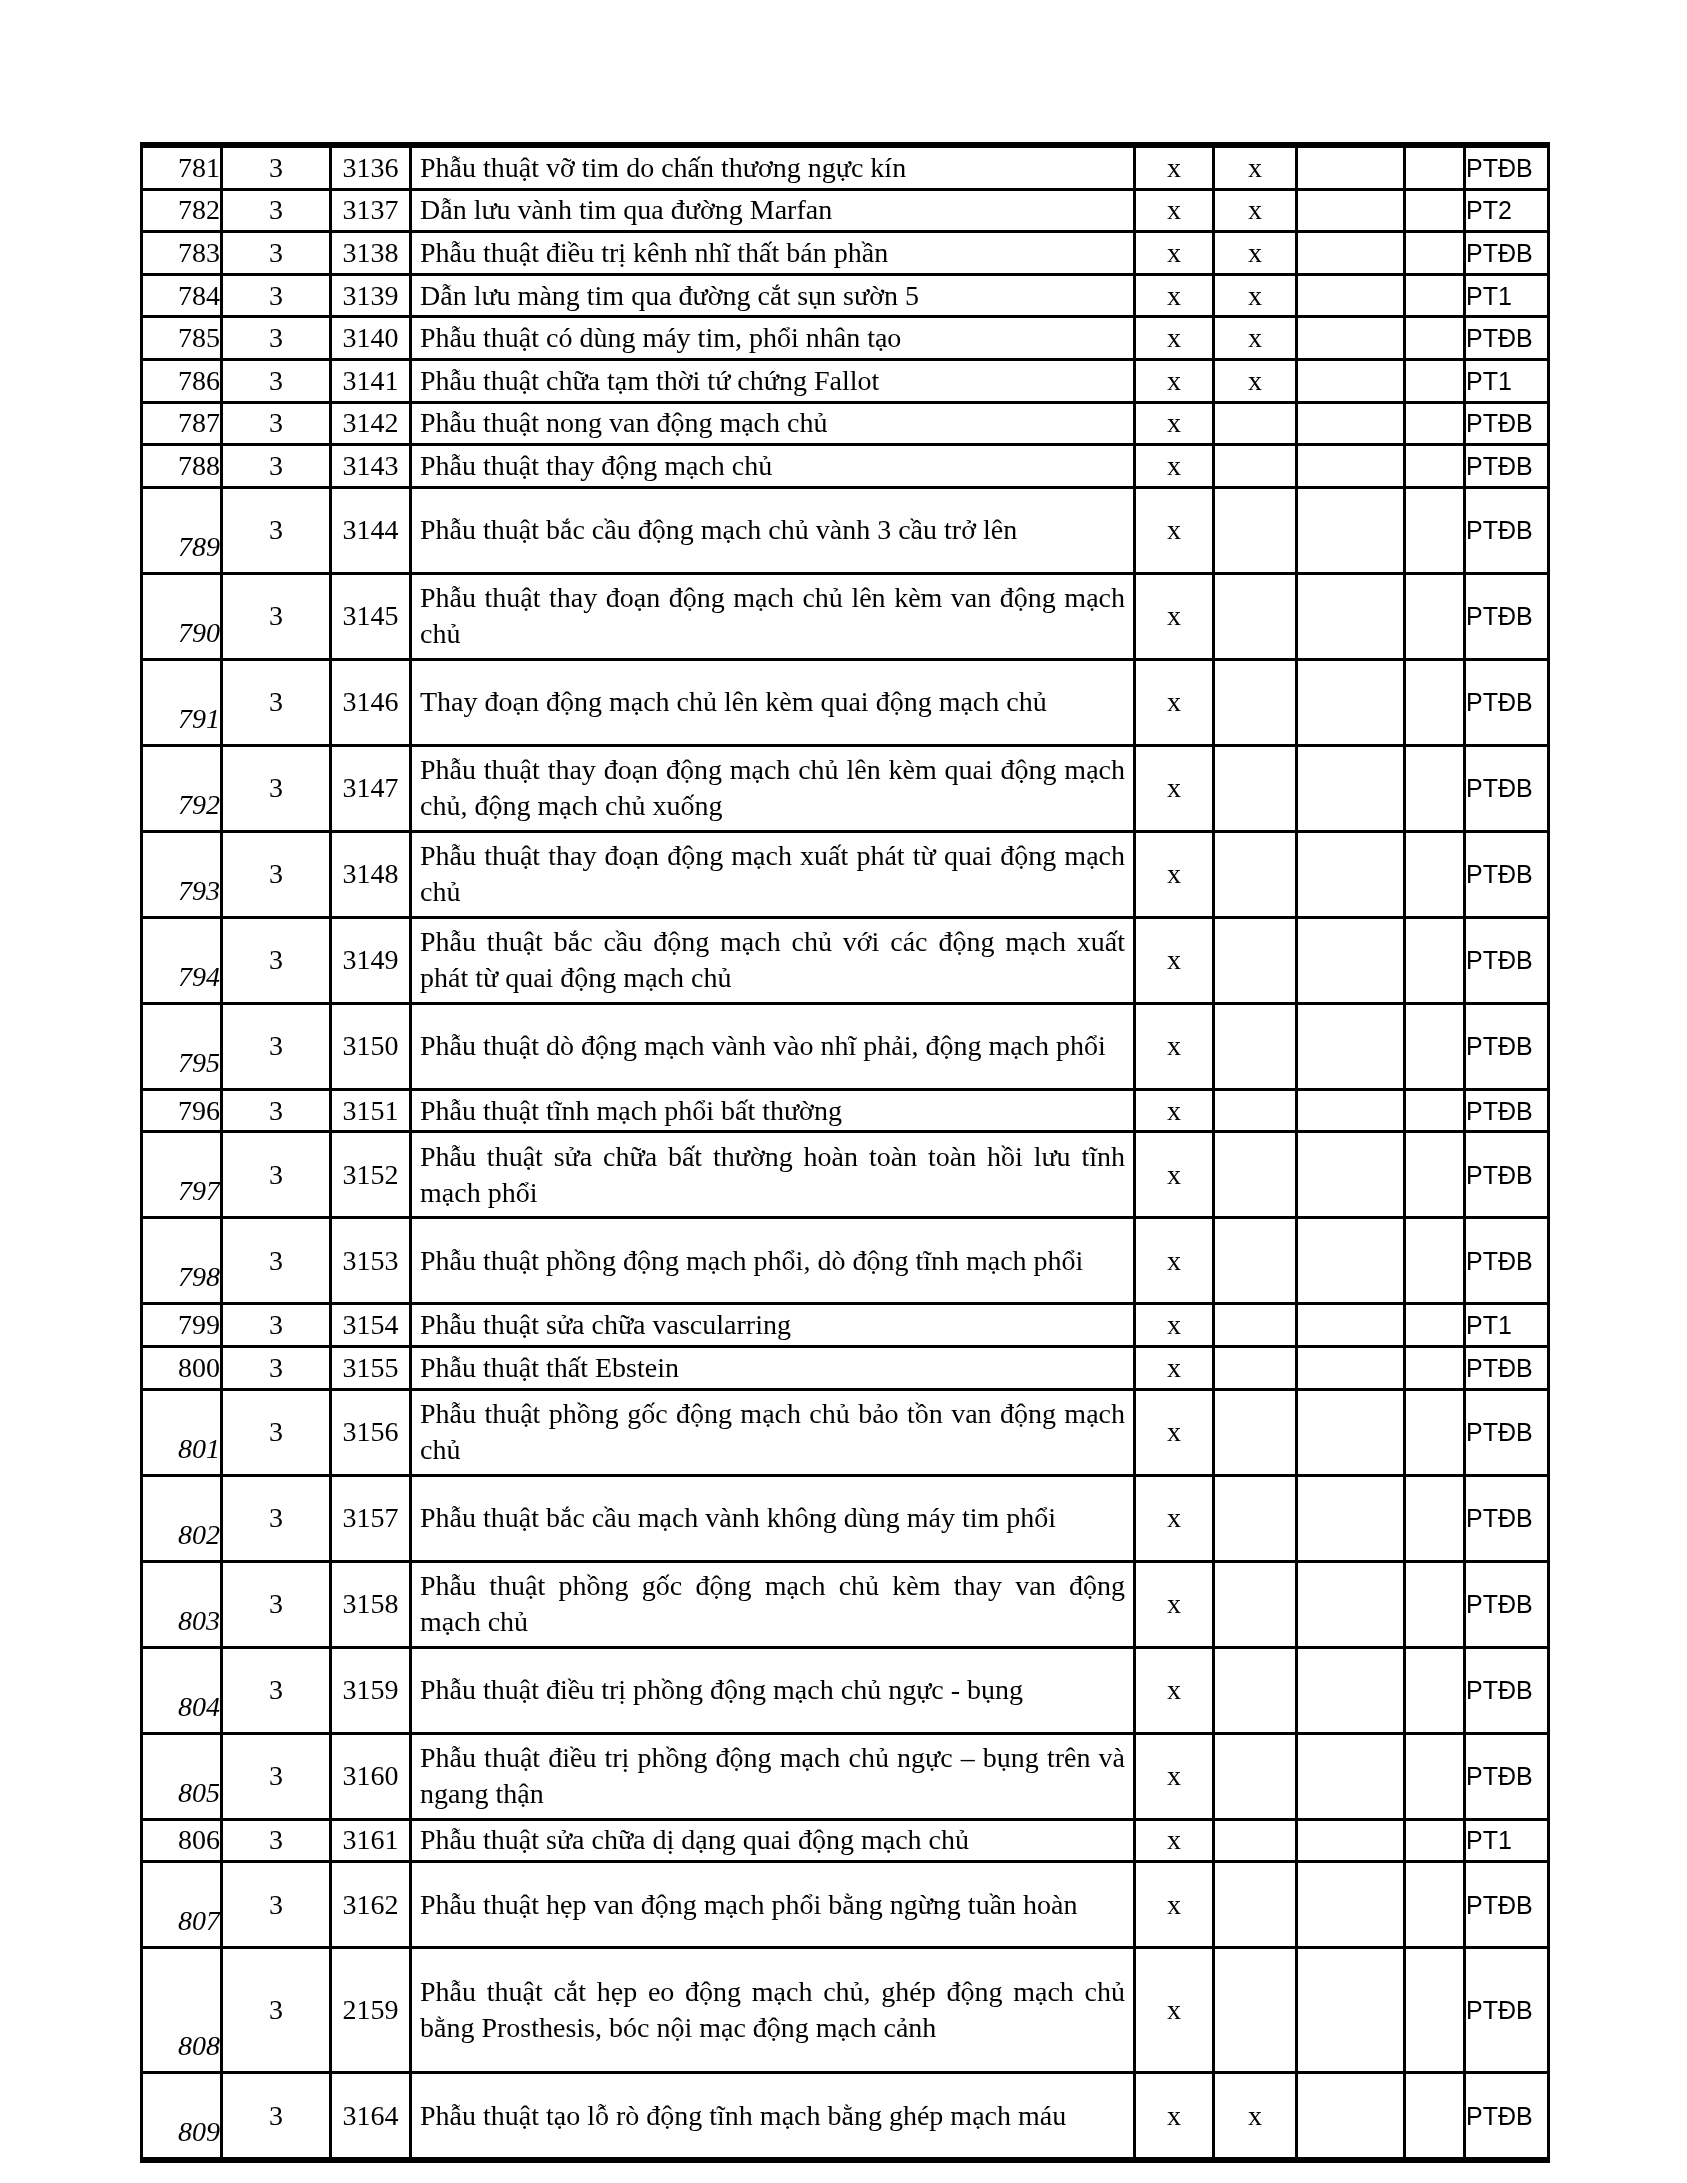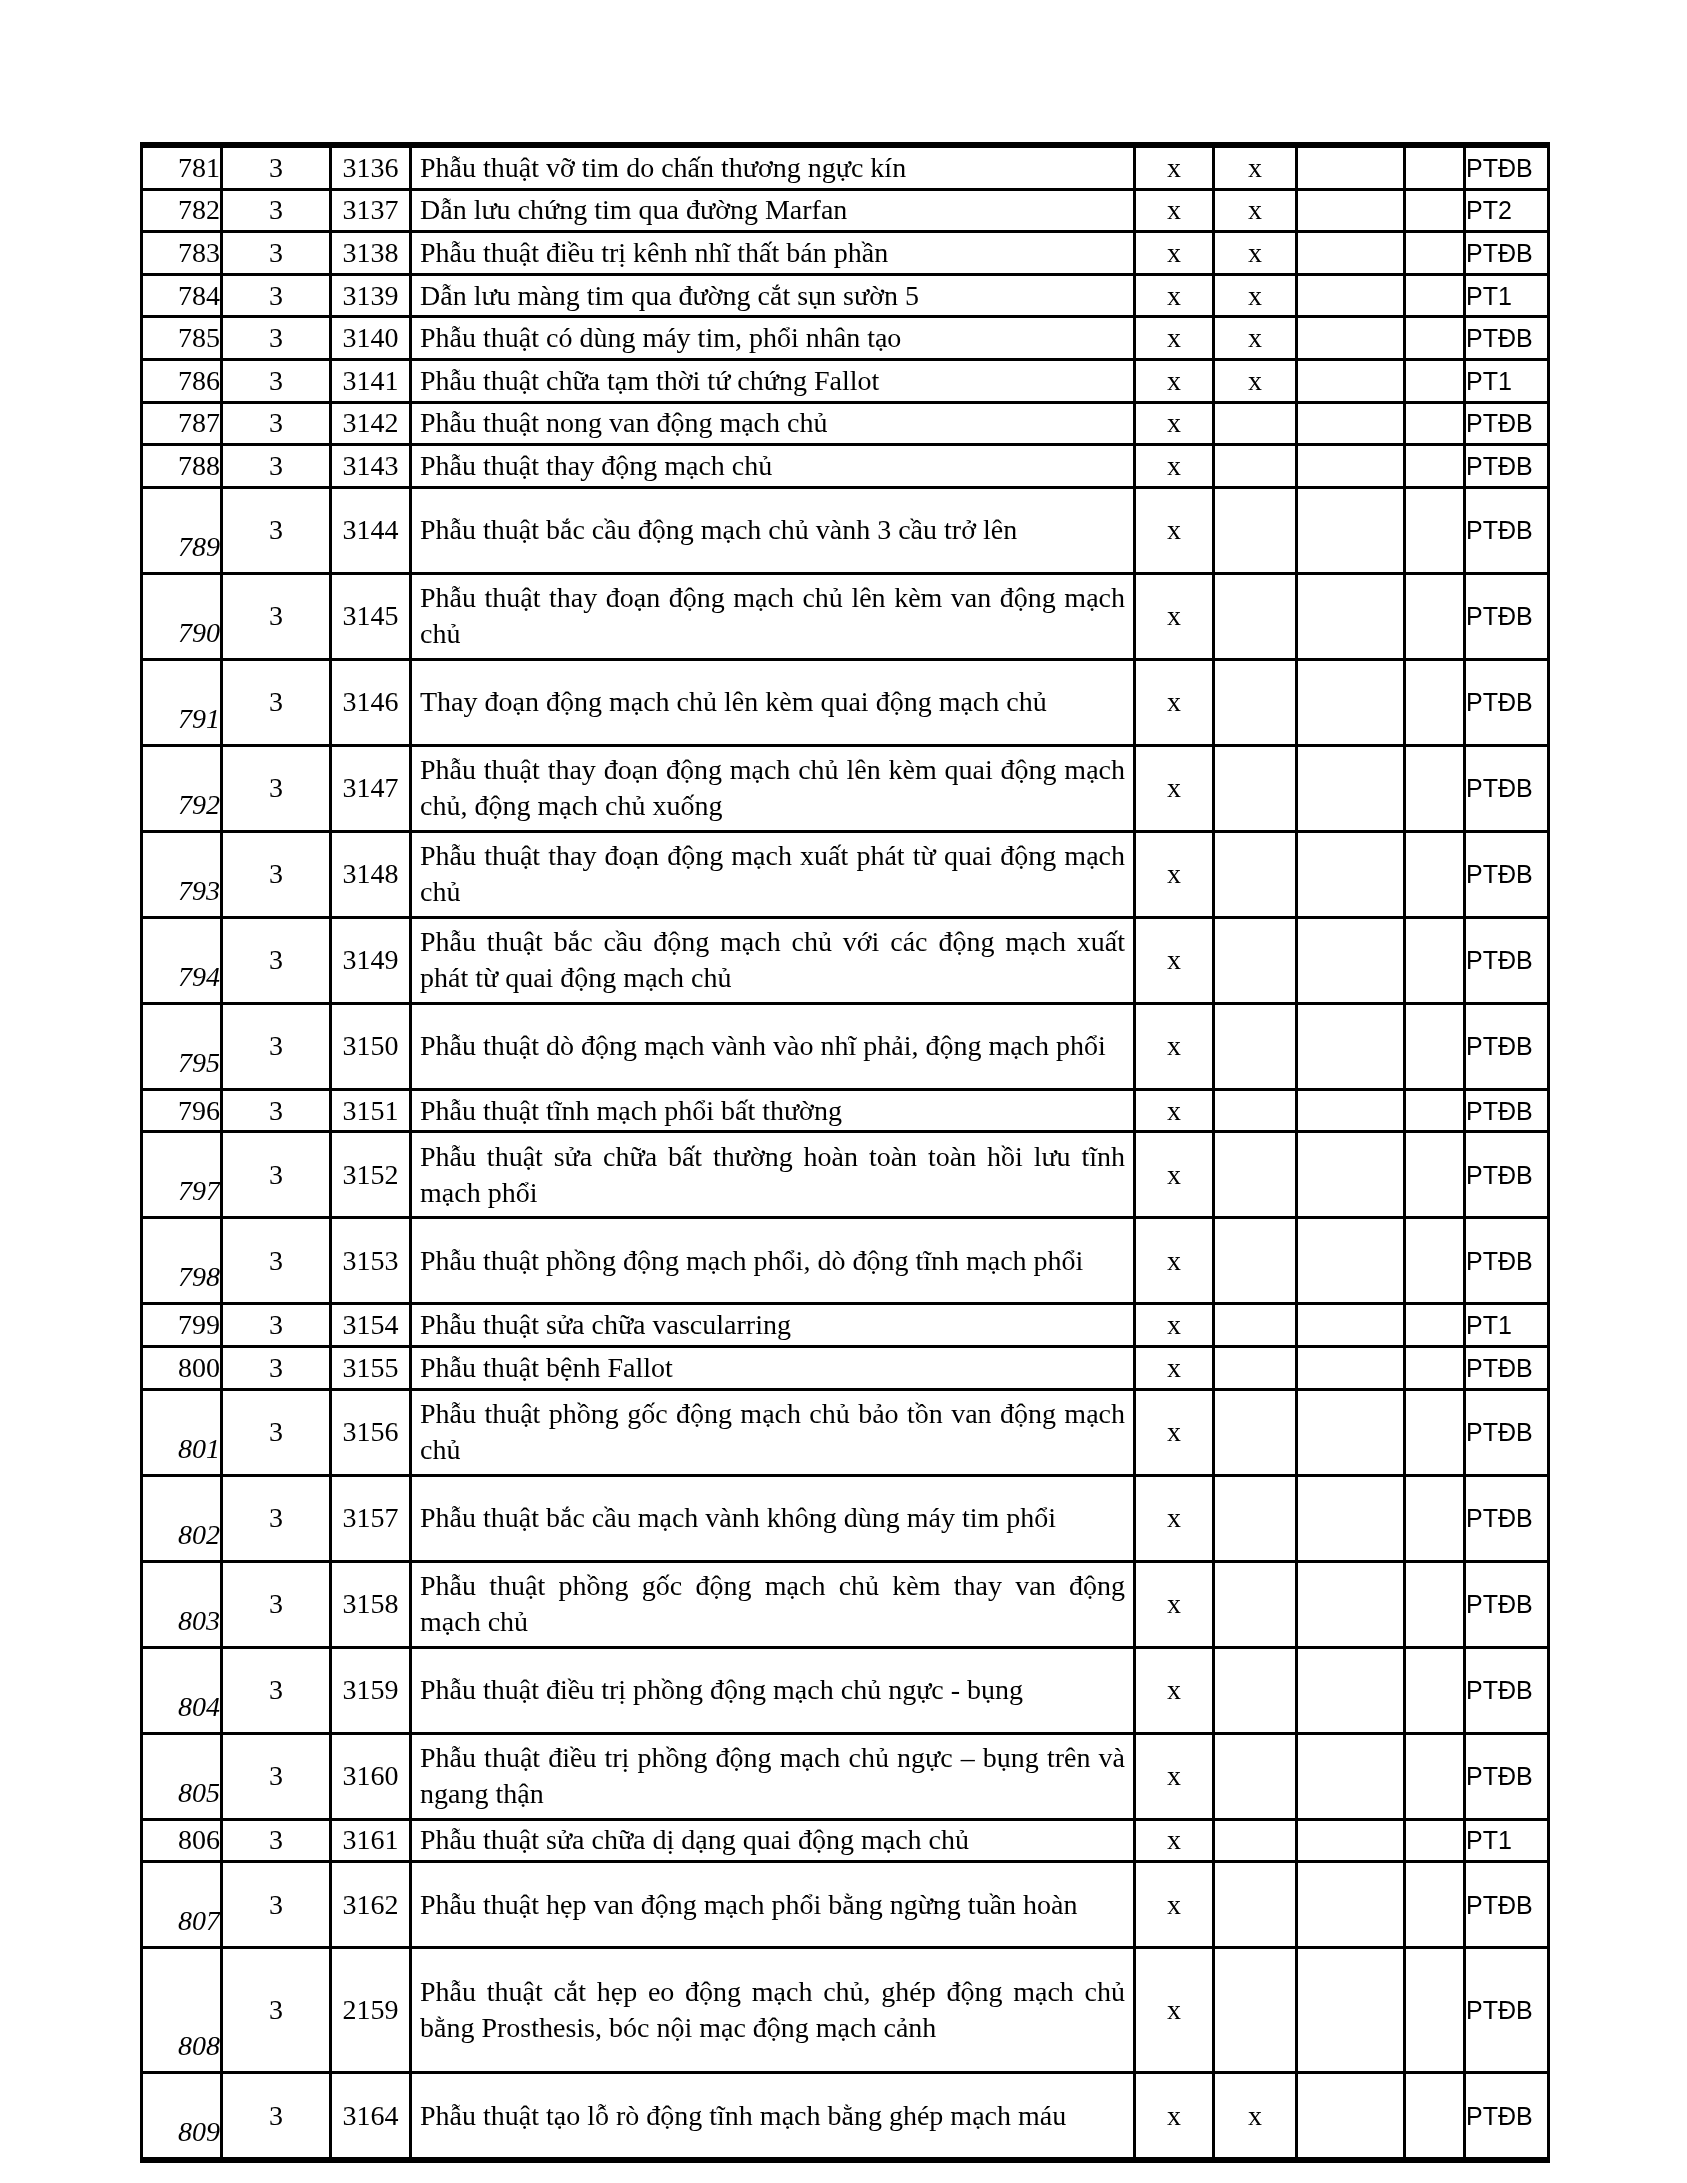--- a/index.html
+++ b/index.html
@@ -59,21 +59,21 @@
         <td class="c-mark">x</td>
         <td class="c-mark">x</td>
         <td class="c-empty"></td>
         <td class="c-empty"></td>
         <td class="c-class">PTĐB</td>
       </tr>
       <tr class="h1">
         <td class="c-no">782</td>
         <td class="c-grade">3</td>
         <td class="c-code">3137</td>
-        <td class="c-desc">Dẫn lưu chứng tim qua đường Marfan</td>
+        <td class="c-desc">Dẫn lưu vành tim qua đường Marfan</td>
         <td class="c-mark">x</td>
         <td class="c-mark">x</td>
         <td class="c-empty"></td>
         <td class="c-empty"></td>
         <td class="c-class">PT2</td>
       </tr>
       <tr class="h1">
         <td class="c-no">783</td>
         <td class="c-grade">3</td>
         <td class="c-code">3138</td>
@@ -257,21 +257,21 @@
         <td class="c-mark">x</td>
         <td class="c-mark"></td>
         <td class="c-empty"></td>
         <td class="c-empty"></td>
         <td class="c-class">PT1</td>
       </tr>
       <tr class="h1">
         <td class="c-no">800</td>
         <td class="c-grade">3</td>
         <td class="c-code">3155</td>
-        <td class="c-desc">Phẫu thuật bệnh Fallot</td>
+        <td class="c-desc">Phẫu thuật thất Ebstein</td>
         <td class="c-mark">x</td>
         <td class="c-mark"></td>
         <td class="c-empty"></td>
         <td class="c-empty"></td>
         <td class="c-class">PTĐB</td>
       </tr>
       <tr class="h2">
         <td class="c-no">801</td>
         <td class="c-grade">3</td>
         <td class="c-code">3156</td>

